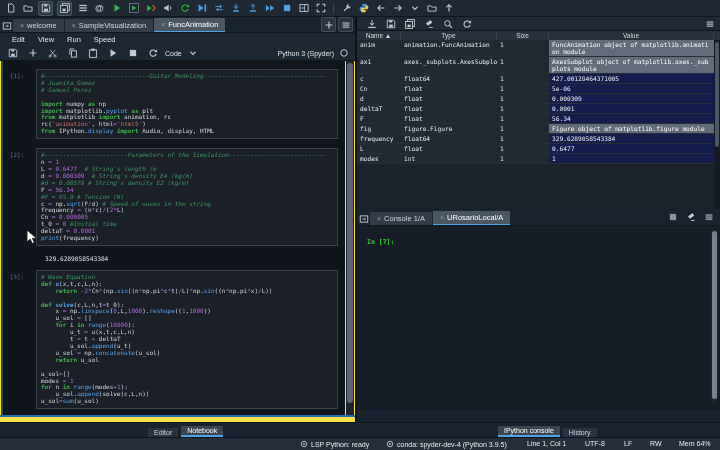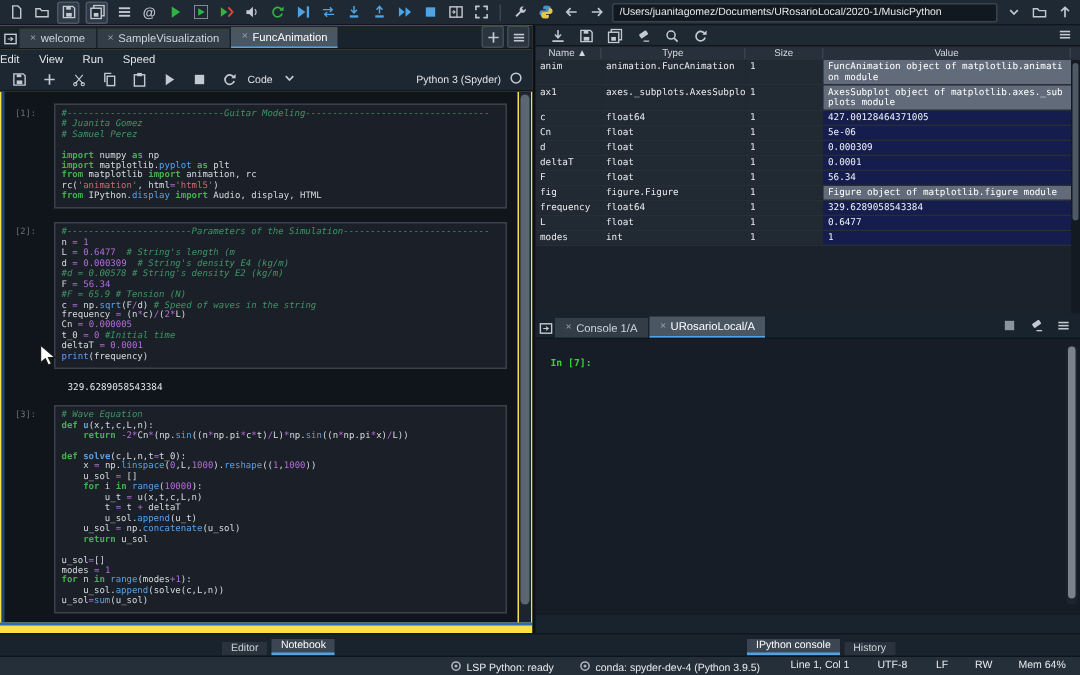--- a/index.html
+++ b/index.html
@@ -20,21 +20,21 @@
   #editor-pane{position:absolute;left:0;top:17px;width:355px;height:405px;background:#fde047;}
   #splitter-v{position:absolute;left:355px;top:17px;width:2px;height:405px;background:#0b1118;}
   .tabbar{height:15px;display:flex;align-items:flex-end;background:#19232d;border-bottom:1px solid #10161d;}
   .tab{display:flex;align-items:center;gap:3px;height:13px;padding:0 7px;margin-right:1px;background:#323d48;
        color:#cfd6dc;font-size:7.5px;white-space:nowrap;}
   .tab .x{color:#97a1ab;font-size:7px;}
   .tab.active{background:#4a5662;color:#fff;border-bottom:1px solid #4da3e8;}
   .tabbar .spacer{flex:1;}
   .tabbar-btn{width:13px;height:13px;display:flex;align-items:center;justify-content:center;background:#2b3540;
        border:1px solid #414c57;border-radius:2px;margin-right:2px;}
-  #nb-menubar{height:13px;display:flex;align-items:center;gap:13px;font-size:7.5px;color:#e2e6ea;background:#1d2731;}
+  #nb-menubar{height:13px;display:flex;align-items:center;gap:13px;padding-left:12px;font-size:7.5px;color:#e2e6ea;background:#1d2731;}
   #nb-toolbar{height:14px;display:flex;align-items:center;gap:6px;padding:0 6px;background:#1d2731;border-bottom:1px solid #10161d;font-size:7px;}
   #nb-toolbar .right{margin-left:auto;display:flex;align-items:center;gap:5px;color:#dfe3e7;}
   #cell-type{color:#dfe3e7;}
   #nb-canvas{position:absolute;left:1px;right:10px;top:44px;bottom:7px;background:#10151b;overflow:hidden;
        border-left:2px solid rgba(45,111,181,.55);}
   #nb-focus-line{position:absolute;left:0;right:0;bottom:5px;height:2px;background:#2a6db5;}
   #nb-scrollbar{position:absolute;right:1px;top:44px;bottom:7px;width:8px;background:#1c242e;}
   #nb-scrollbar .handle{position:absolute;left:1px;right:1px;top:2px;height:96%;background:#5c6673;border-radius:3px;}
   .cell{position:relative;margin:8px 7px 9px 33px;background:#1b2028;border:1px solid #3a414b;padding:3px 4px;
         font-family:"DejaVu Sans Mono",monospace;font-size:6px;line-height:6.9px;color:#d4d9df;white-space:pre;}
@@ -220,21 +220,20 @@
           <svg viewBox="0 0 16 16" width="10" height="10">
             <path d="M13.5 8h-10M7 3.8L3 8l4 4.2" fill="none" stroke="#c3c9d0" stroke-width="1.8"></path>
           </svg>
         </span>
         <span class="tbicon">
           <svg viewBox="0 0 16 16" width="10" height="10">
             <path d="M2.5 8h10M9 3.8L13 8l-4 4.2" fill="none" stroke="#c3c9d0" stroke-width="1.8"></path>
           </svg>
         </span>
       </span>
-    <input id="path-input" value="/Users/juanitagomez/Documents/URosarioLocal/2020-1/MusicPython" style="">
     <span id="path-trail-icons" style="display:flex;align-items:center;gap:4px;">
         <span class="tbicon">
           <svg viewBox="0 0 16 16" width="10" height="10">
             <path d="M4 6l4 4.2L12 6" fill="none" stroke="#c3c9d0" stroke-width="1.8"></path>
           </svg>
         </span>
         <span class="tbicon">
           <svg viewBox="0 0 16 16" width="10" height="10">
             <path d="M1.5 4.5h4.5l1.5 2h7v6.5h-13z" fill="none" stroke="#c3c9d0" stroke-width="1.5"></path>
           </svg>

